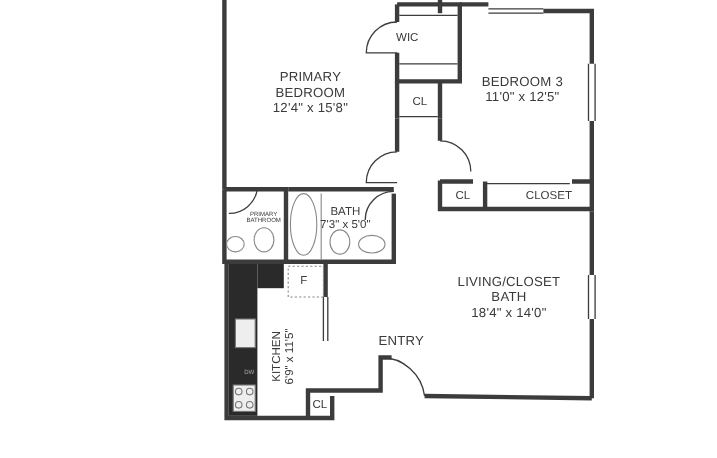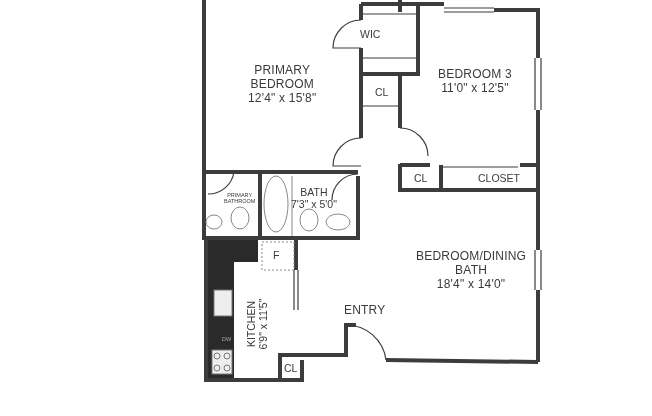--- a/index.html
+++ b/index.html
@@ -93,21 +93,21 @@
   <div>BEDROOM</div>
   <div>12'4" x 15'8"</div>
 </div>
 
 <div class="lbl lbl-main" style="left:438px;top:68px;">
   <div>BEDROOM 3</div>
   <div>11'0" x 12'5"</div>
 </div>
 
 <div class="lbl lbl-main" style="left:416px;top:250px;">
-  <div>BEDROOM/DINING</div>
+  <div>LIVING/CLOSET</div>
   <div>BATH</div>
   <div>18'4" x 14'0"</div>
 </div>
 
 <div class="lbl lbl-small" style="left:291px;top:186px;">
   <div>BATH</div>
   <div>7'3" x 5'0"</div>
 </div>
 
 <div class="lbl lbl-tiny" style="left:224px;top:192px;">

